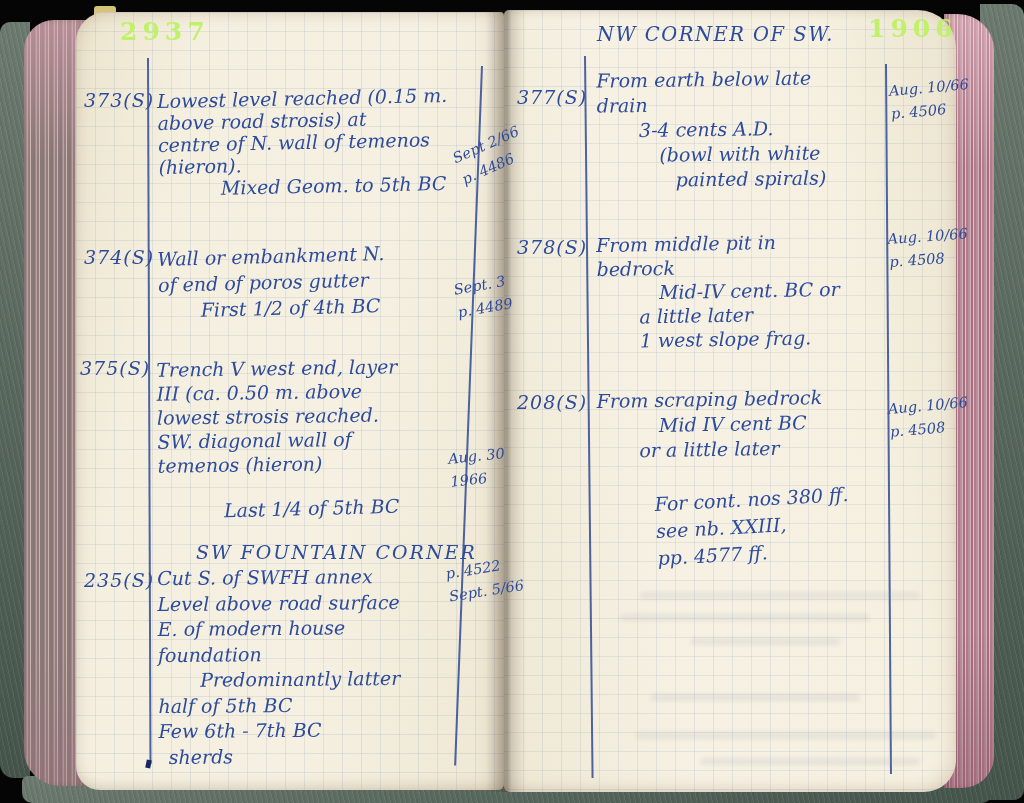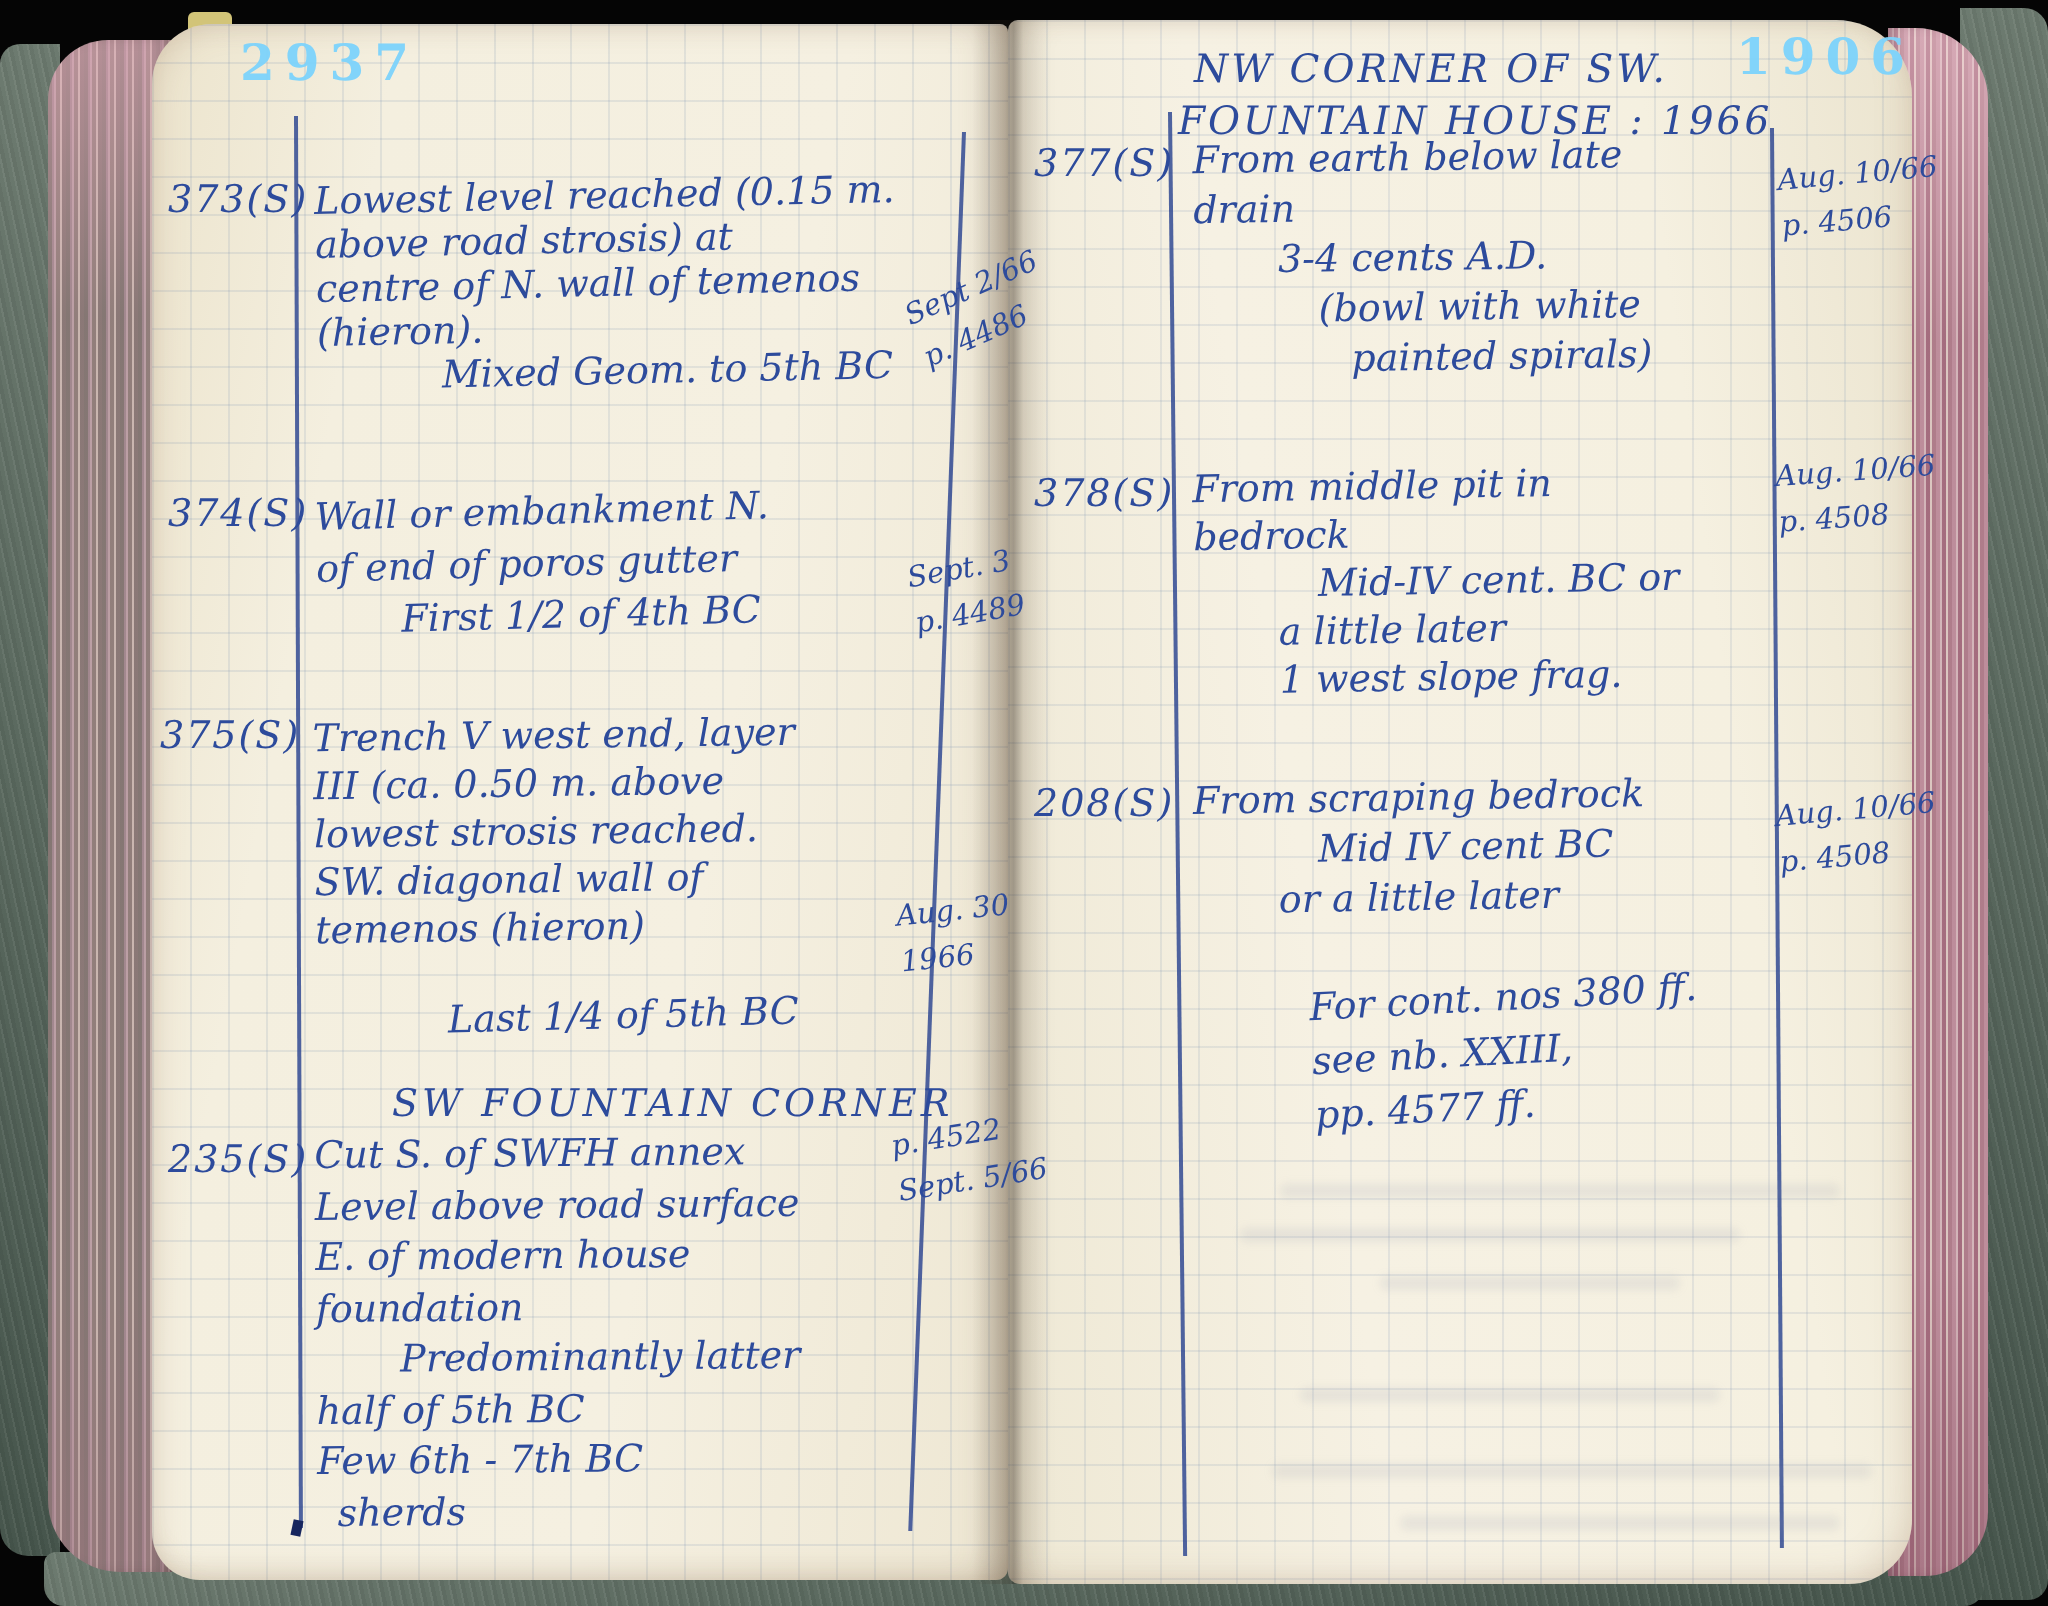--- a/index.html
+++ b/index.html
@@ -48,21 +48,21 @@
       box-shadow:inset 14px 0 20px -12px rgba(95,70,45,0.33), inset -8px -8px 18px -8px rgba(150,115,90,0.28), inset 0 8px 12px -8px rgba(150,120,95,0.18);}
   .gutter{left:486px;top:10px;width:40px;height:782px;
       background:linear-gradient(90deg, rgba(60,45,30,0) 0%, rgba(60,45,30,0.20) 42%, rgba(30,22,14,0.30) 52%, rgba(60,45,30,0.10) 64%, rgba(60,45,30,0) 100%);}
   .page-tab{left:94px;top:6px;width:22px;height:10px;background:#e9d985;border-radius:3px 3px 0 0;opacity:.9;}
 
   
   .vline{width:2px;background:#2a4390;opacity:.82;transform-origin:top center;}
   .tick{width:5px;height:8px;background:#17265e;transform:rotate(12deg);}
 
   
-  .stamp{font-weight:bold;font-size:25px;color:#7dd3fc;letter-spacing:5px;opacity:.95;}
+  .stamp{font-weight:bold;font-size:25px;color:#bef264;letter-spacing:5px;opacity:.95;}
   .hw{font-style:italic;color:#2d4b9c;font-size:19px;line-height:22px;white-space:nowrap;}
   .ln{display:block;}
   .in1{margin-left:42px;} .in2{margin-left:62px;} .in3{margin-left:78px;} .in0{margin-left:10px;}
   .num{font-style:italic;color:#2d4b9c;font-size:19px;white-space:nowrap;letter-spacing:1px;}
   .mgn{font-style:italic;color:#2d4b9c;font-size:14.5px;line-height:23px;white-space:nowrap;transform-origin:left top;}
   .caps{letter-spacing:2px;}
   .hdr{font-size:19.5px;letter-spacing:1.5px;line-height:26px;}
 
   .ghost{background:rgba(128,140,162,0.13);height:7px;border-radius:4px;filter:blur(2px);}
 </style>
@@ -143,24 +143,23 @@
     <span class="ln">Few 6th - 7th BC</span>
     <span class="ln in0">sherds</span>
   </div>
   <div class="abs mgn" style="left:444px;top:563px;transform:rotate(-9deg);">
     <span class="ln">p. 4522</span>
     <span class="ln">Sept. 5/66</span>
   </div>
 
   <div class="abs hw caps hdr" style="left:597px;top:22px;">
     <span class="ln">NW CORNER OF SW.</span>
-    <span class="ln" style="margin-left:-8px;">FOUNTAIN HOUSE : 1966</span>
-  </div>
-
-  <div class="abs num" style="left:517px;top:71px;">377(S)</div>
+  </div>
+
+  <div class="abs num" style="left:517px;top:86px;">377(S)</div>
   <div class="abs hw" style="left:597px;top:67px;line-height:25px;transform:rotate(-0.8deg);">
     <span class="ln">From earth below late</span>
     <span class="ln">drain</span>
     <span class="ln in1">3-4 cents A.D.</span>
     <span class="ln in2">(bowl with white</span>
     <span class="ln in3">painted spirals)</span>
   </div>
   <div class="abs mgn" style="left:888px;top:80px;transform:rotate(-5deg);">
     <span class="ln">Aug. 10/66</span>
     <span class="ln">p. 4506</span>

